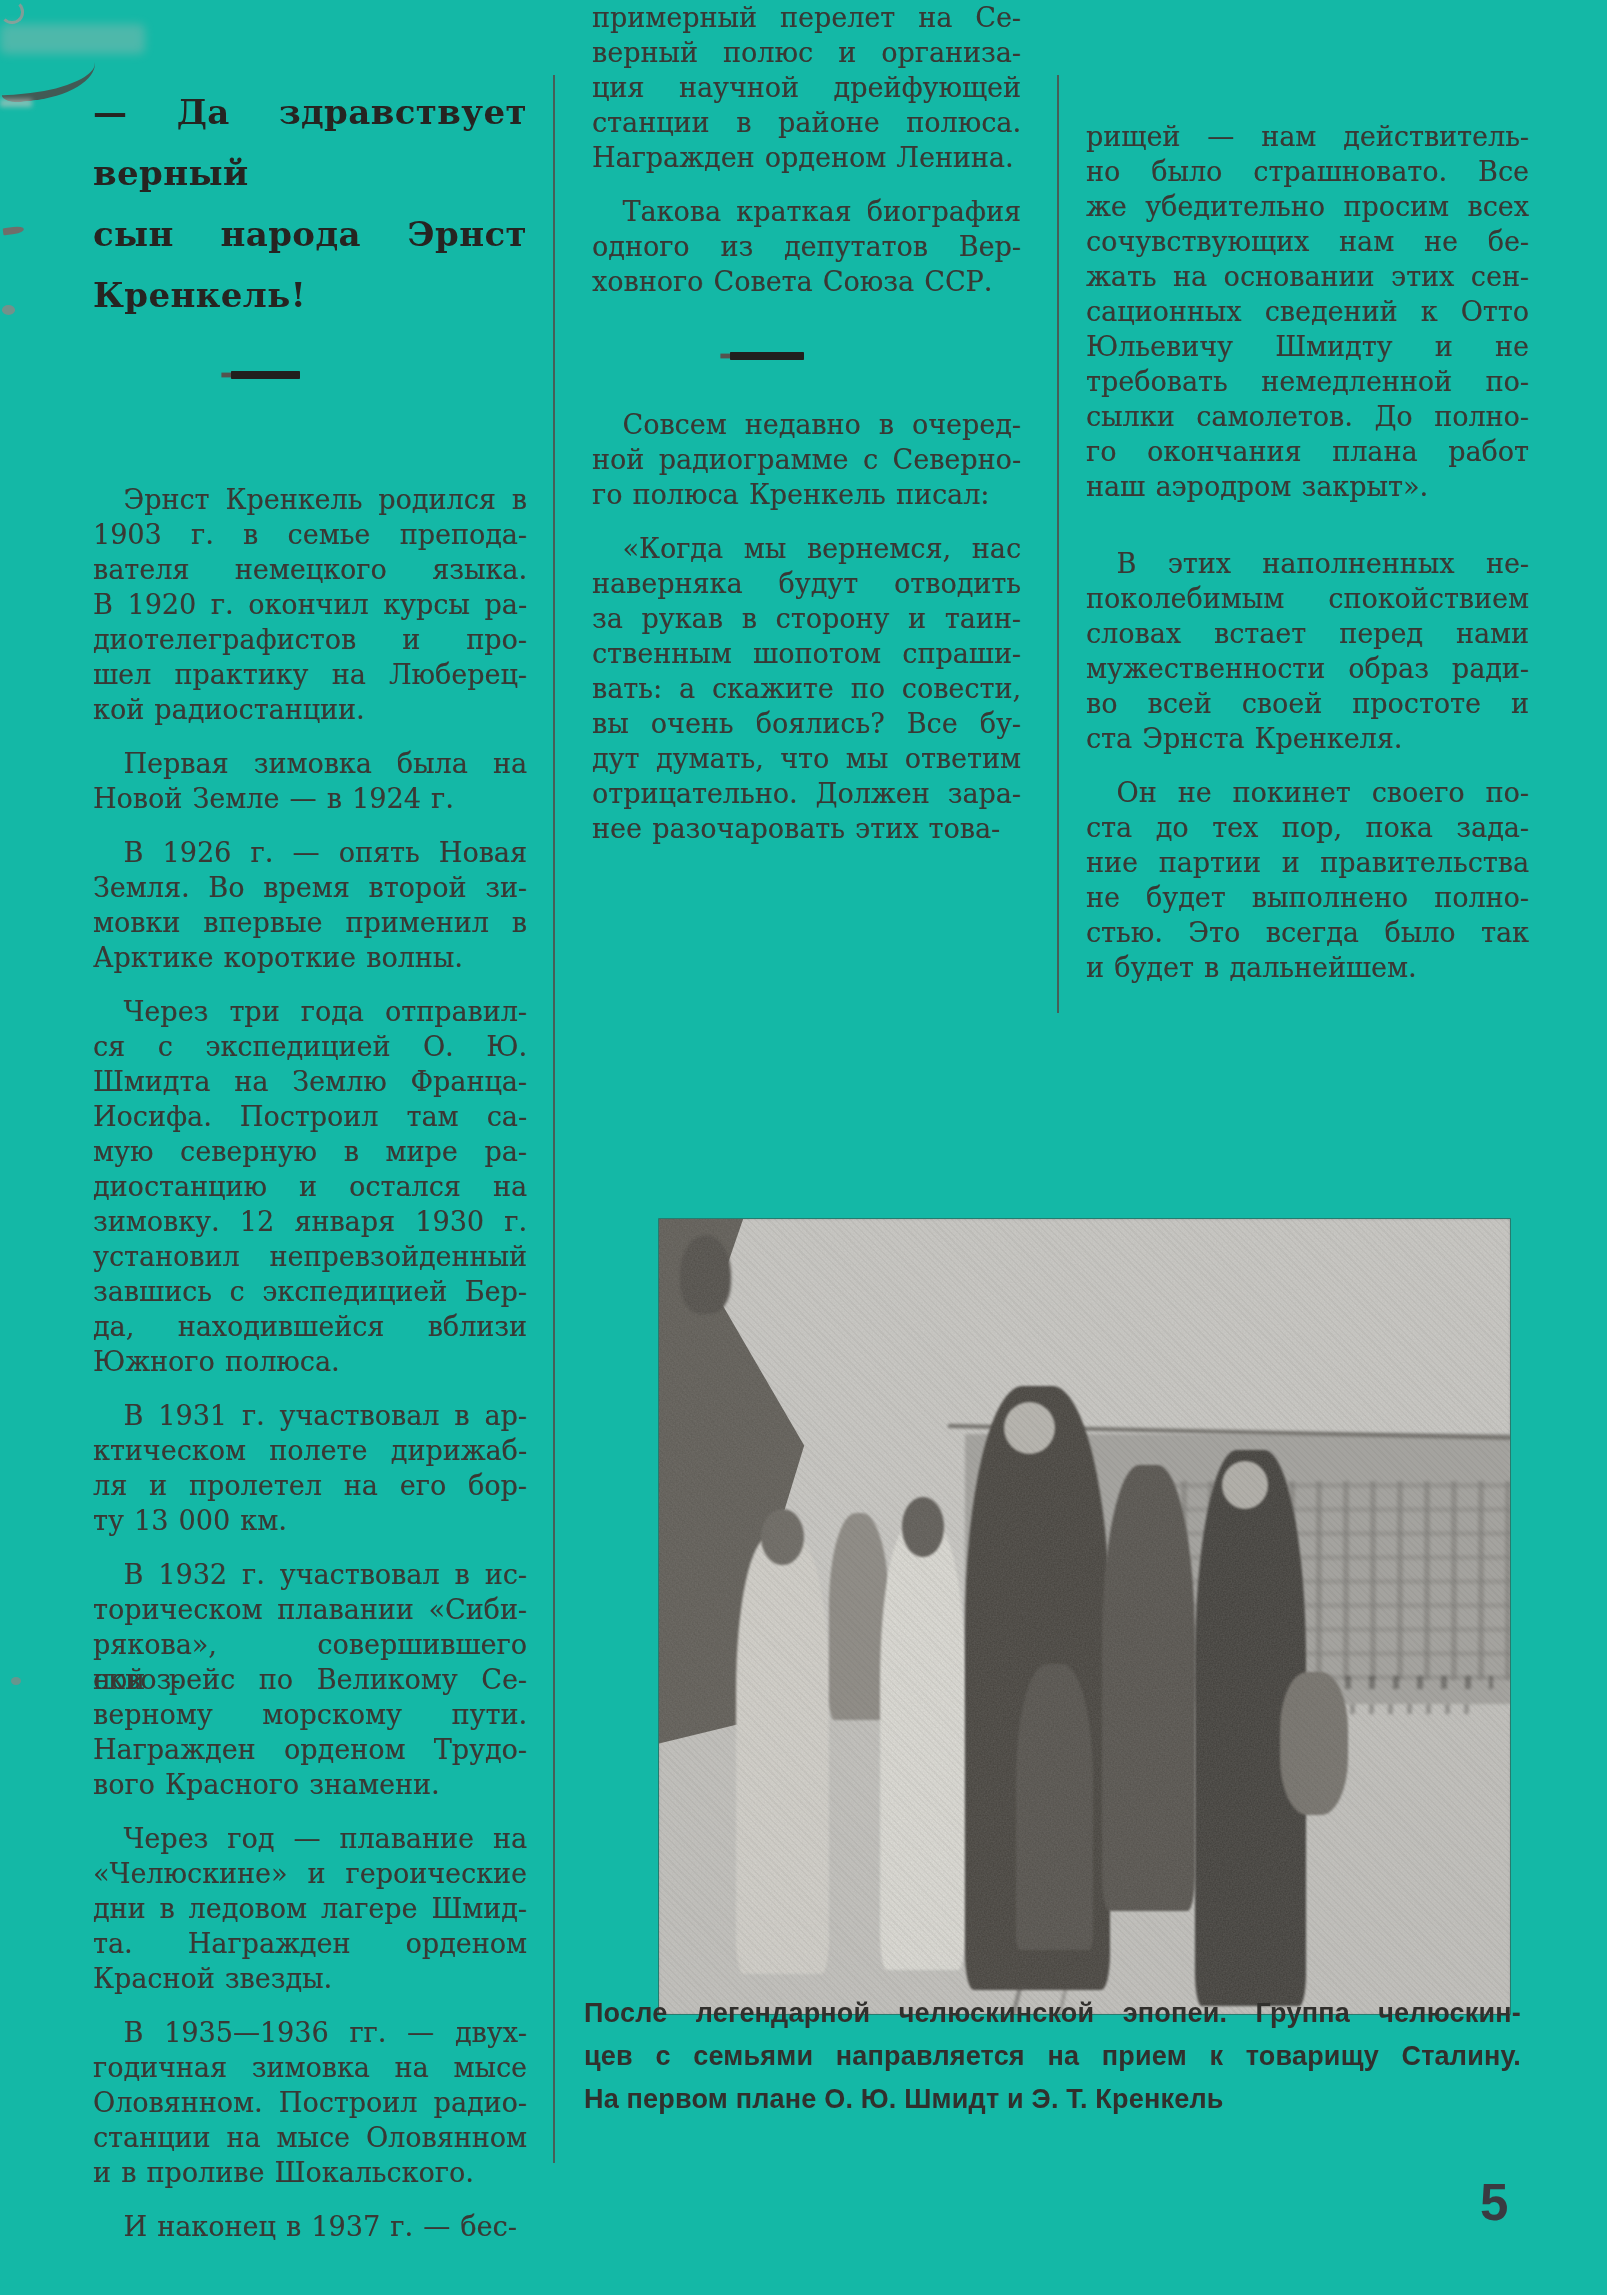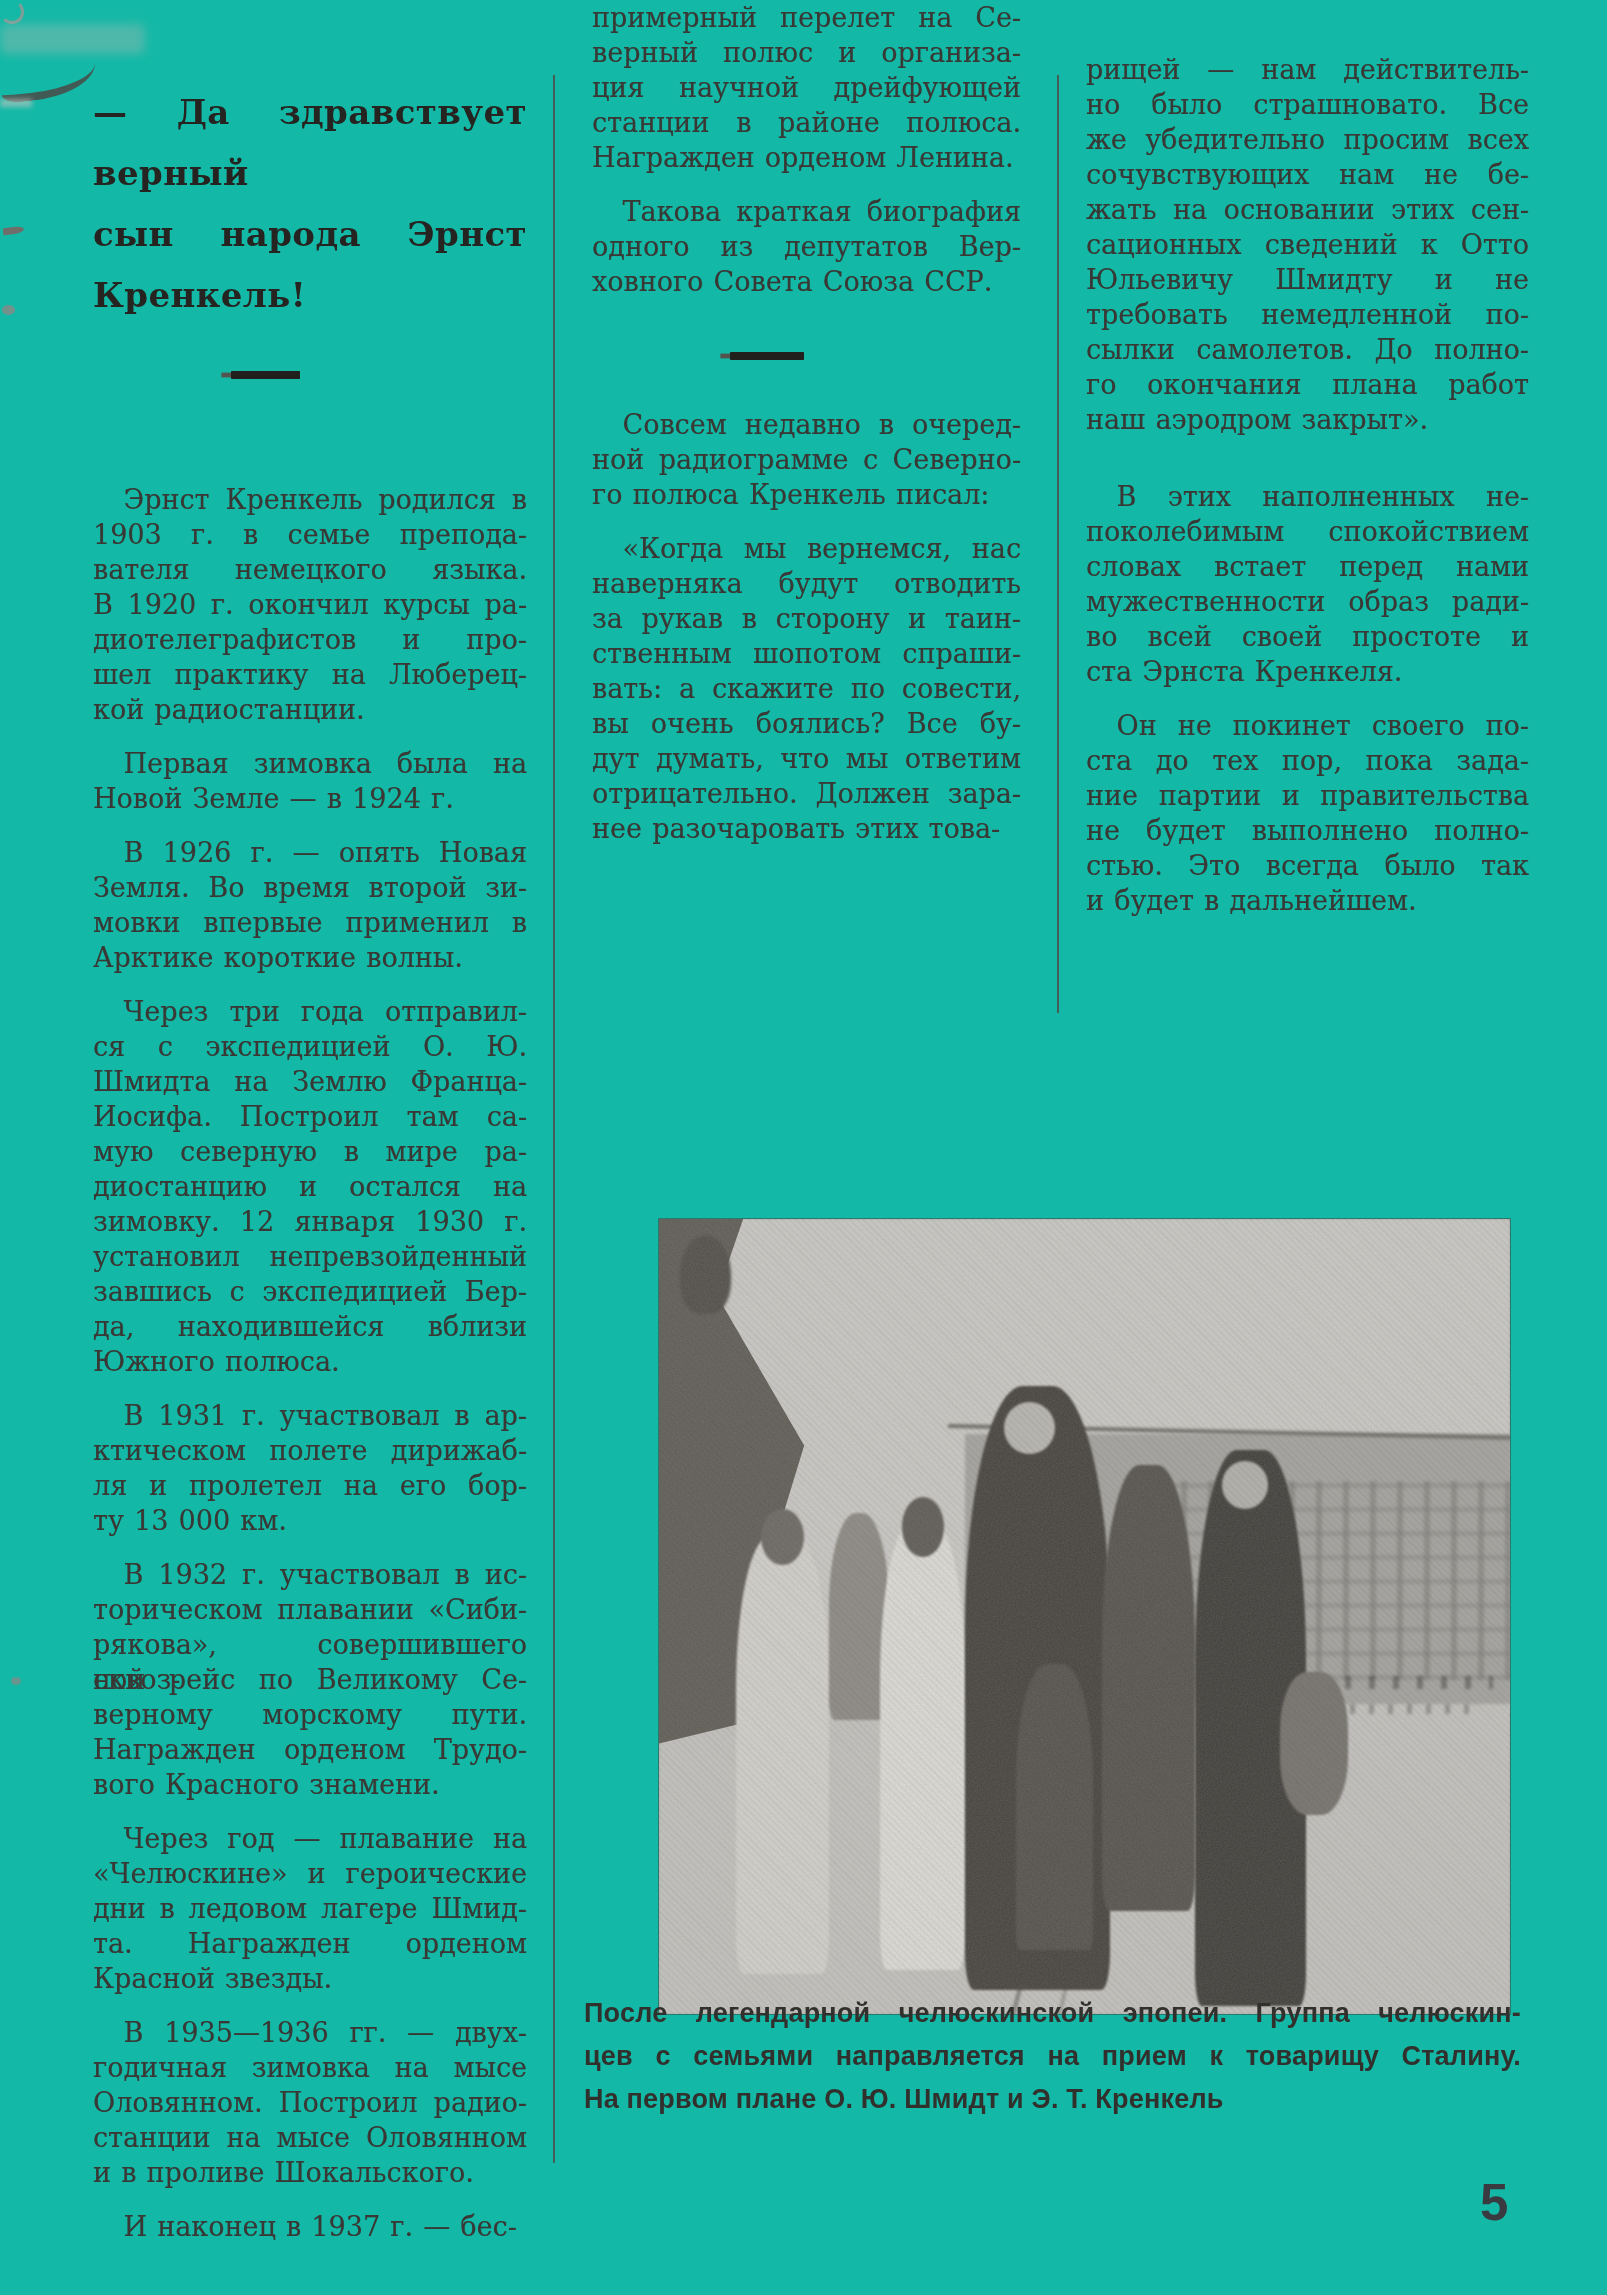--- a/index.html
+++ b/index.html
@@ -34,21 +34,21 @@
     font-size:27px;line-height:35px;height:35px;
     text-align:justify;text-align-last:justify;
     word-spacing:1.6px;color:#3a3834;
     text-shadow:0.3px 0.3px 0 rgba(40,38,34,.35);
   }
   .col .line.last{text-align-last:left;}
   .paragraph.indent .line:first-child{text-indent:30.5px;}
   #col-left .first-para{margin-top:103px;}
   #col-mid .paragraph:first-child{margin-top:0;}
   #col-mid .after-bar{margin-top:47px;}
-  #col-right .paragraph:first-child{margin-top:0;padding-top:52px;}
+  #col-right .paragraph:first-child{margin-top:0;padding-top:119px;}
   #col-right .paragraph.gap-big{margin-top:42px;}
 
   
   .vrule{position:absolute;width:2.4px;background:rgba(80,78,74,.85);}
   #vrule-1{left:553px;top:75px;height:2088px;}
   #vrule-2{left:1057px;top:75px;height:938px;}
 
   
   #photo{
     position:absolute;left:659px;top:1219px;width:851px;height:795px;

